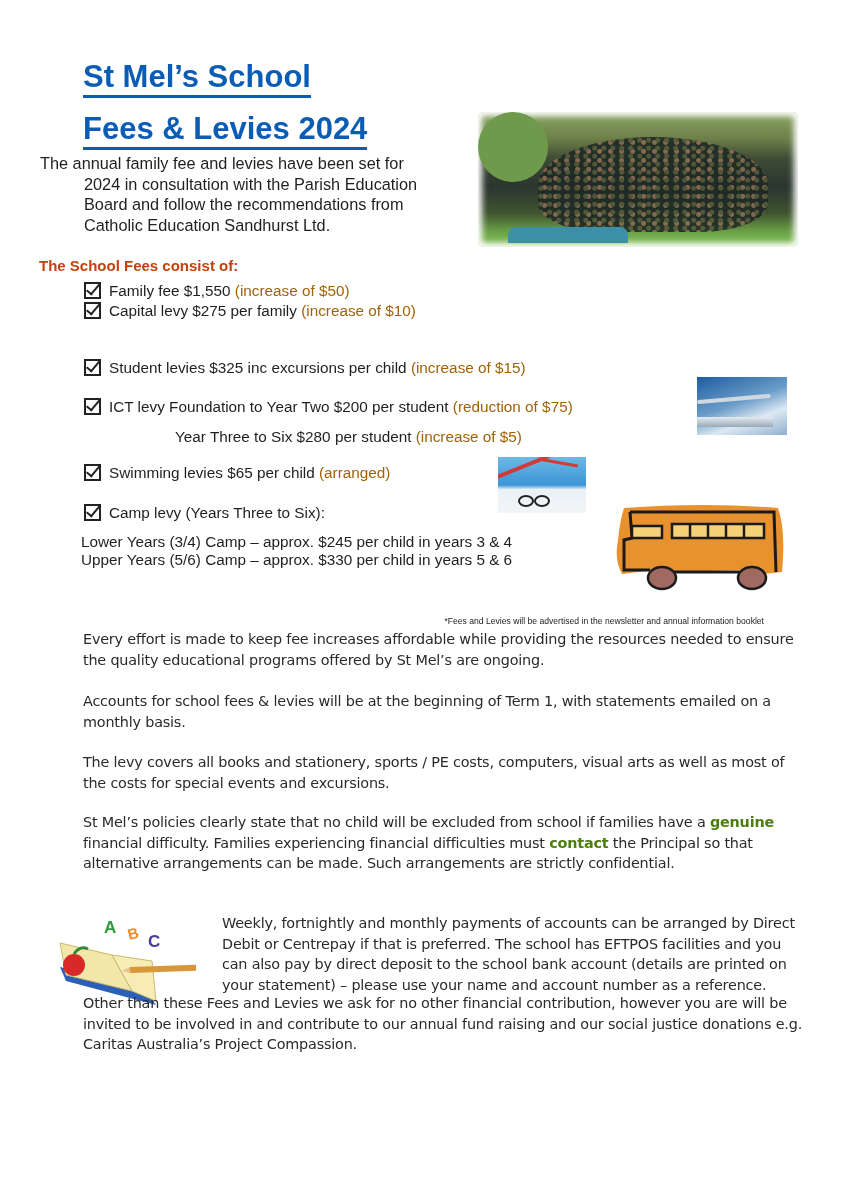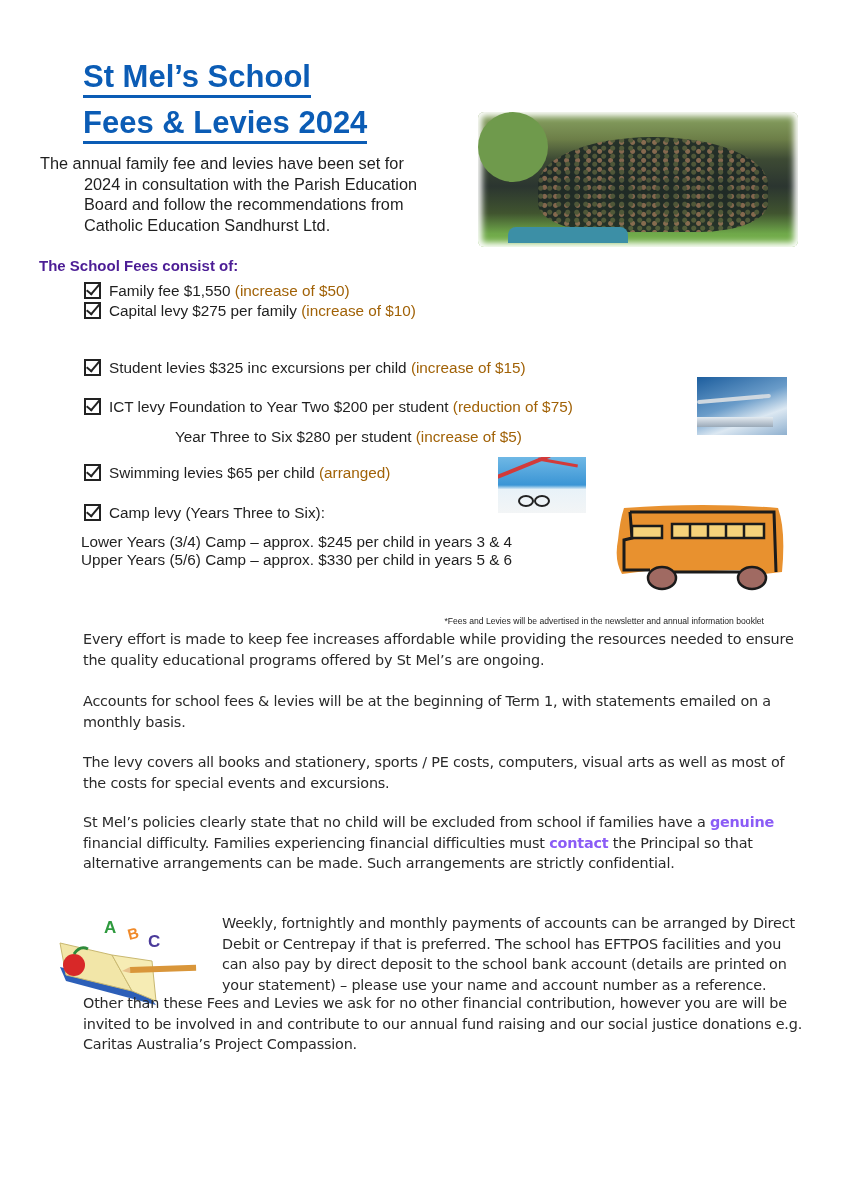--- a/index.html
+++ b/index.html
@@ -3,37 +3,37 @@
 <meta charset="utf-8">
 <style>
   html, body { margin: 0; padding: 0; background: #ffffff; }
   body { width: 848px; height: 1200px; position: relative; overflow: hidden;
          font-family: "Liberation Sans", sans-serif; color: #1f1f1f; }
   .abs { position: absolute; }
 
   .title { left: 83px; top: 58px; font-weight: bold; font-size: 31px; line-height: 38px;
            color: #0b5cb5; }
   .title span { display: inline-block; border-bottom: 3px solid #0b5cb5; line-height: 34px; padding-bottom: 1px; }
-  .title .l1 { margin-bottom: 6px; }
+  .title .l1 { margin-bottom: 12px; }
 
   .intro { left: 40px; top: 153px; width: 420px; font-size: 16.3px; line-height: 20.5px; }
   .intro .first { display: block; }
   .intro .rest { display: block; padding-left: 44px; }
 
   .photo { left: 478px; top: 112px; width: 320px; height: 135px; border-radius: 6px;
            background: linear-gradient(180deg, #8aa564 0%, #6d7f48 20%, #3d4a34 35%, #2b3530 55%, #40542f 75%, #6fa84a 90%, #7fba52 100%);
            box-shadow: 0 0 6px 4px #ffffff inset; overflow: hidden; }
   .photo .crowd { position: absolute; left: 60px; top: 25px; width: 230px; height: 95px; border-radius: 50% 50% 30% 30%;
            background: radial-gradient(circle at 30% 40%, #52593a 0 2px, transparent 3px) 0 0/9px 8px,
                        radial-gradient(circle at 60% 60%, #8c6b52 0 2px, transparent 3px) 0 0/11px 9px,
                        #1f2a26; opacity: .9; }
   .photo .tree { position: absolute; left: 0; top: 0; width: 70px; height: 70px; border-radius: 50%; background: #6f9a4c; }
   .photo .tarp { position: absolute; left: 30px; bottom: 4px; width: 120px; height: 16px; background: #3c8fa6; border-radius: 8px 8px 0 0; }
 
-  .section-head { left: 39px; top: 257px; font-weight: bold; font-size: 15px; color: #4c1d95; }
+  .section-head { left: 39px; top: 257px; font-weight: bold; font-size: 15px; color: #c2410c; }
 
   .fee { left: 84px; font-size: 15.3px; line-height: 20px; white-space: nowrap; }
   .fee .check { display: inline-block; width: 17px; height: 17px; border: 2px solid #222; box-sizing: border-box;
                 position: relative; vertical-align: -3px; margin-right: 8px; }
   .fee .check::after { content: ""; position: absolute; left: 4px; top: -4px; width: 5px; height: 13px;
                 border: solid #222; border-width: 0 2.5px 2.5px 0; transform: rotate(40deg); }
   .orange { color: #a16207; }
   .sub { left: 175px; font-size: 15.3px; }
 
   .laptop { left: 697px; top: 377px; width: 90px; height: 58px;
@@ -48,21 +48,21 @@
   .pool .goggle { position: absolute; width: 12px; height: 8px; border: 2px solid #222; border-radius: 50%; top: 38px; }
 
   .camp-line { left: 81px; font-size: 15.3px; line-height: 18px; }
 
   .bus { left: 614px; top: 500px; width: 172px; height: 92px; }
 
   .footnote { left: 0; width: 764px; top: 616px; text-align: right; font-size: 8.6px; color: #222; }
 
   .para { left: 83px; width: 720px; font-family: "DejaVu Sans", sans-serif; font-size: 14.4px; line-height: 20.5px;
           color: #2a2a2a; letter-spacing: -0.2px; }
-  .para b { color: #8b5cf6; }
+  .para b { color: #4d7c0f; }
 
   .abc { left: 52px; top: 915px; width: 150px; height: 92px; }
   .payment { left: 222px; width: 575px; top: 913px; }
 </style>
 </head>
 <body>
 
 <div class="abs title">
   <span class="l1">St Mel’s School</span><br>
   <span>Fees &amp; Levies 2024</span>

